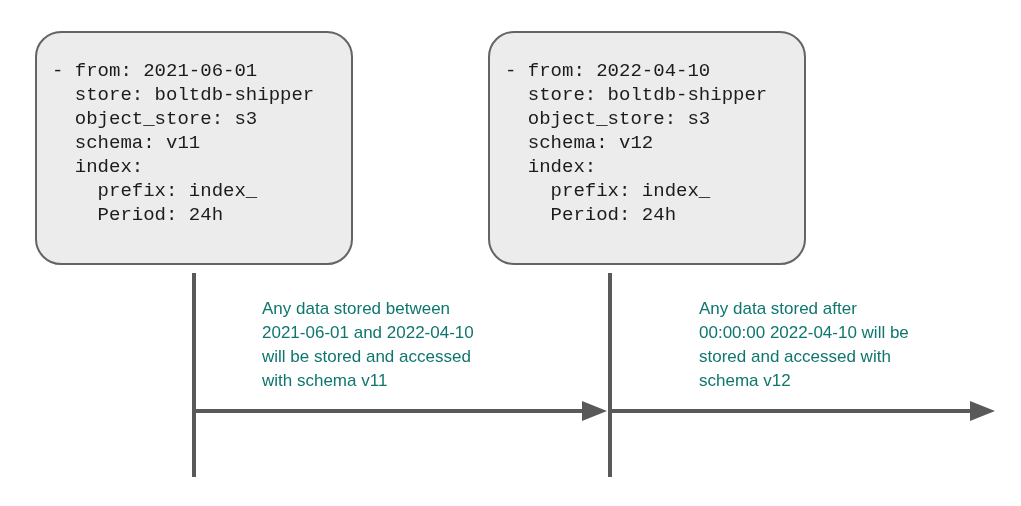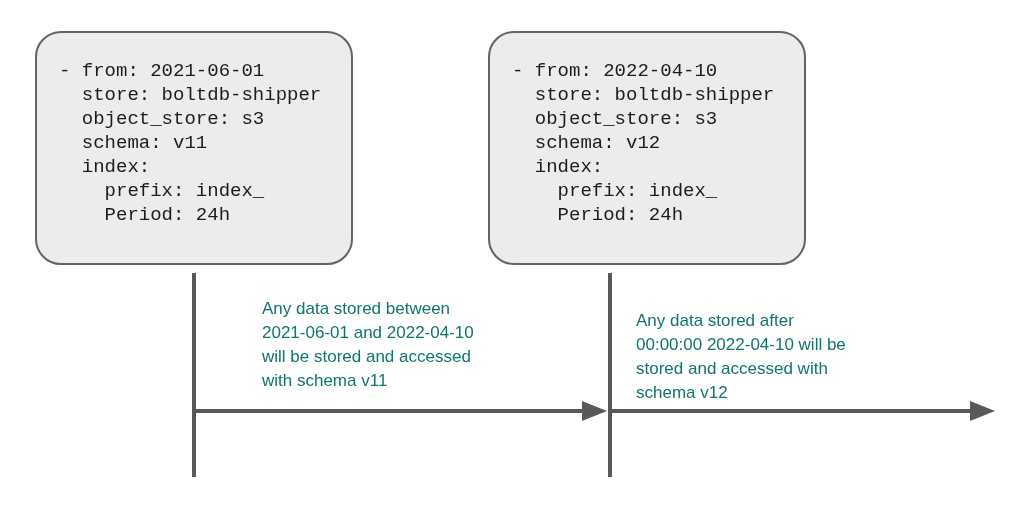--- a/index.html
+++ b/index.html
@@ -20,21 +20,21 @@
     top: 31px;
     width: 314px;
     height: 230px;
     background: #ececec;
     border: 2px solid #646464;
     border-radius: 26px;
     box-sizing: content-box;
   }
   .config-box pre {
     margin: 0;
-    padding: 26px 0 0 22px;
+    padding: 26px 0 0 15px;
     font-family: "Liberation Mono", "DejaVu Sans Mono", monospace;
     font-size: 19px;
     line-height: 24px;
     color: #1c1c1c;
     white-space: pre;
   }
   .vline {
     position: absolute;
     width: 4px;
     height: 204px;
@@ -97,18 +97,18 @@
   <div class="arrowhead" style="left:582px;"></div>
 
   <div class="hline" style="left:612px; width:358px;"></div>
   <div class="arrowhead" style="left:970px;"></div>
 
   <div class="note" style="left:262px;">Any data stored between
 2021-06-01 and 2022-04-10
 will be stored and accessed
 with schema v11</div>
 
-  <div class="note" style="left:636px;margin-top:12px;">Any data stored after
+  <div class="note" style="left:699px;">Any data stored after
 00:00:00 2022-04-10 will be
 stored and accessed with
 schema v12</div>
 
 </div>
 
 </body></html>

